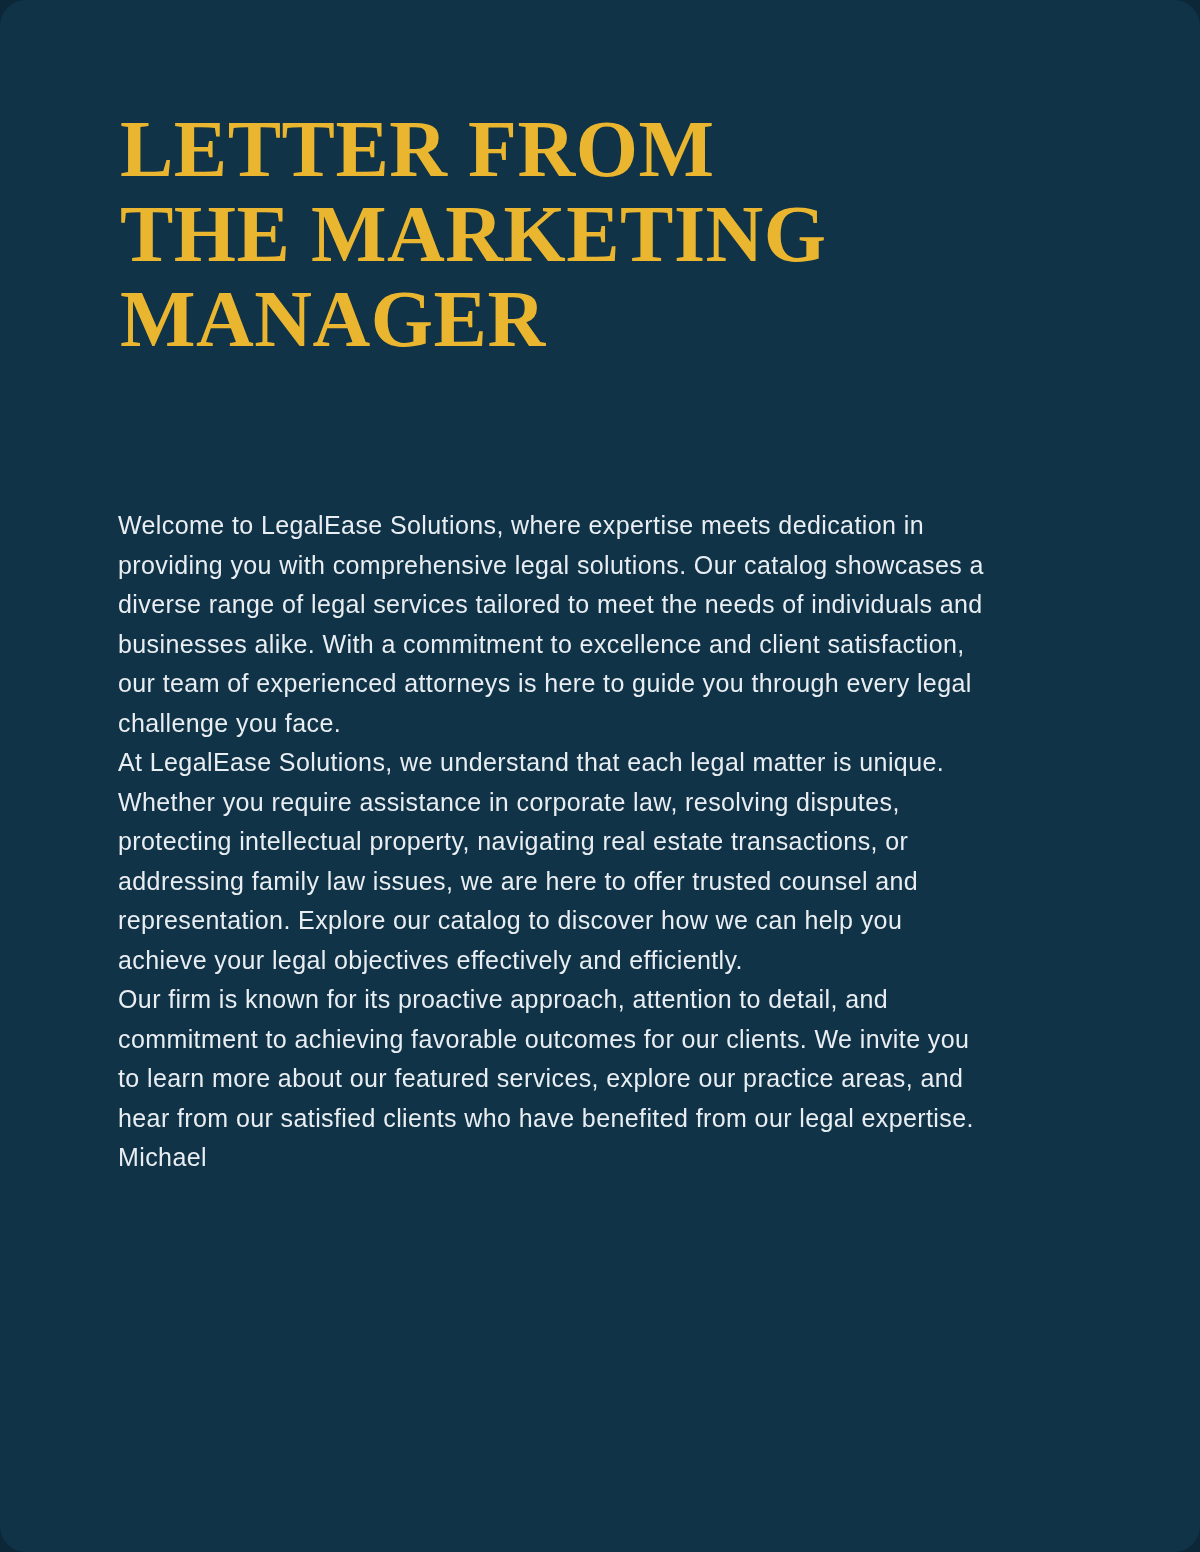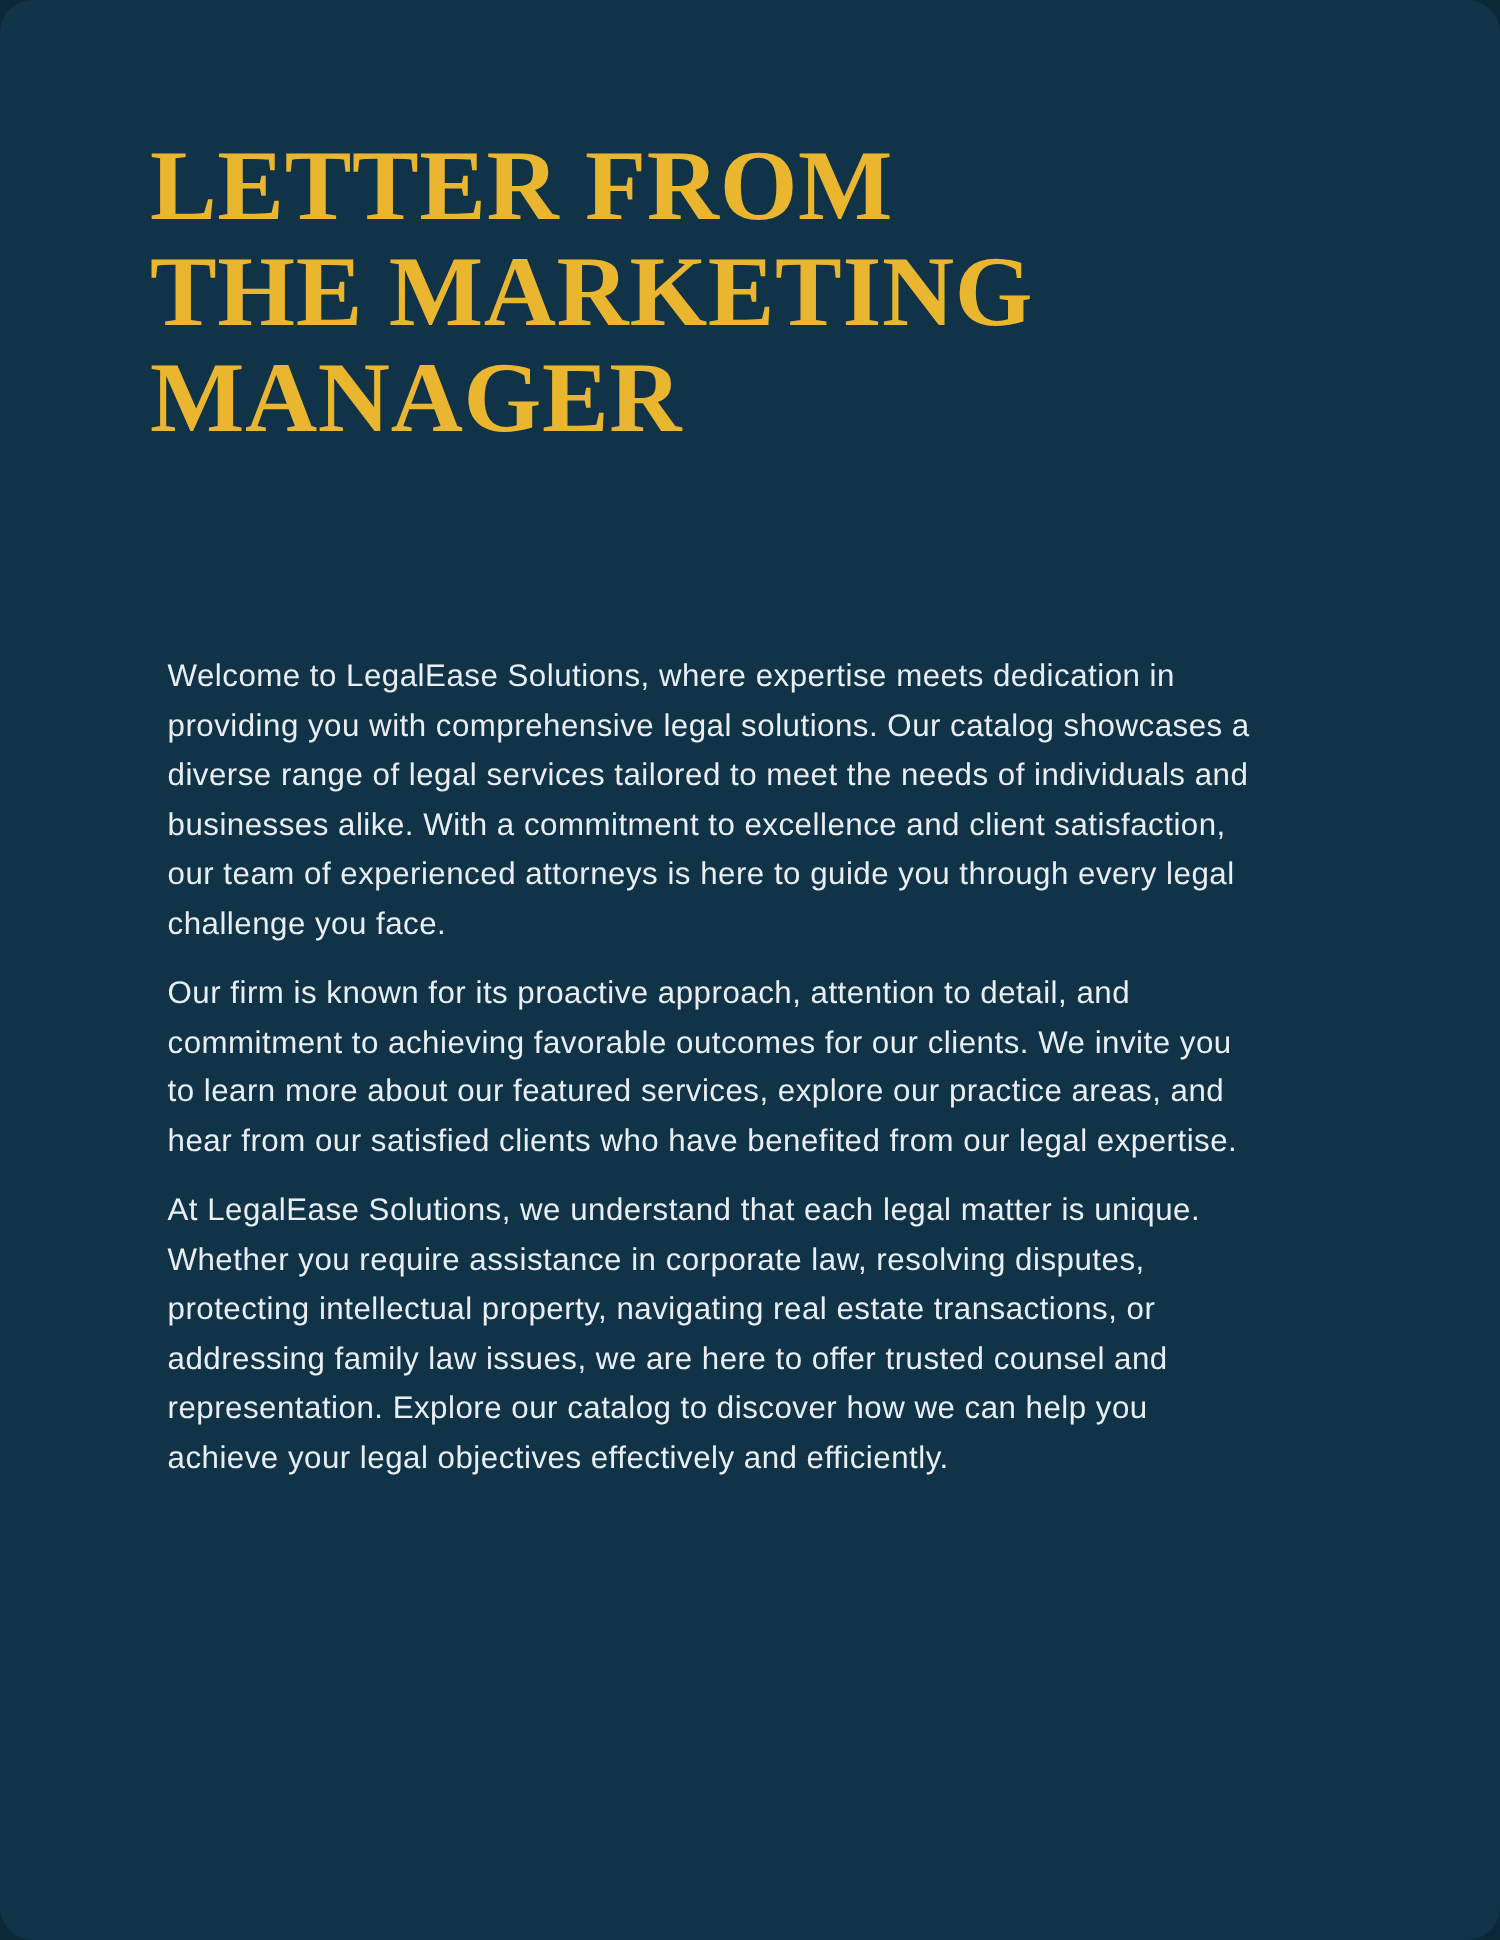--- a/index.html
+++ b/index.html
@@ -34,21 +34,21 @@
     left: 118px;
     top: 506px;
     width: 1000px;
     color: var(--fg, #E9EEF2);
     font-size: 25px;
     line-height: 39.5px;
     letter-spacing: 0.4px;
     font-weight: 400;
   }
   .paragraph {
-    margin: 16px;
+    margin: 0;
     white-space: pre-line;
   }
   .signature div {
     white-space: pre-line;
   }
 </style>
 </head>
 <body>
 
 <div class="page">
@@ -59,29 +59,30 @@
 
   <div class="body-text">
 
     <p class="paragraph">Welcome to LegalEase Solutions, where expertise meets dedication in
 providing you with comprehensive legal solutions. Our catalog showcases a
 diverse range of legal services tailored to meet the needs of individuals and
 businesses alike. With a commitment to excellence and client satisfaction,
 our team of experienced attorneys is here to guide you through every legal
 challenge you face.</p>
 
-    <p class="paragraph">Our firm is known for its proactive approach, attention to detail, and
-commitment to achieving favorable outcomes for our clients. We invite you
-to learn more about our featured services, explore our practice areas, and
-hear from our satisfied clients who have benefited from our legal expertise.</p>
-
     <p class="paragraph">At LegalEase Solutions, we understand that each legal matter is unique.
 Whether you require assistance in corporate law, resolving disputes,
 protecting intellectual property, navigating real estate transactions, or
 addressing family law issues, we are here to offer trusted counsel and
 representation. Explore our catalog to discover how we can help you
 achieve your legal objectives effectively and efficiently.</p>
 
+    <p class="paragraph">Our firm is known for its proactive approach, attention to detail, and
+commitment to achieving favorable outcomes for our clients. We invite you
+to learn more about our featured services, explore our practice areas, and
+hear from our satisfied clients who have benefited from our legal expertise.</p>
+
     <div class="signature">
+      <div>Michael</div>
     </div>
 
   </div>
 </div>
 
 </body></html>

